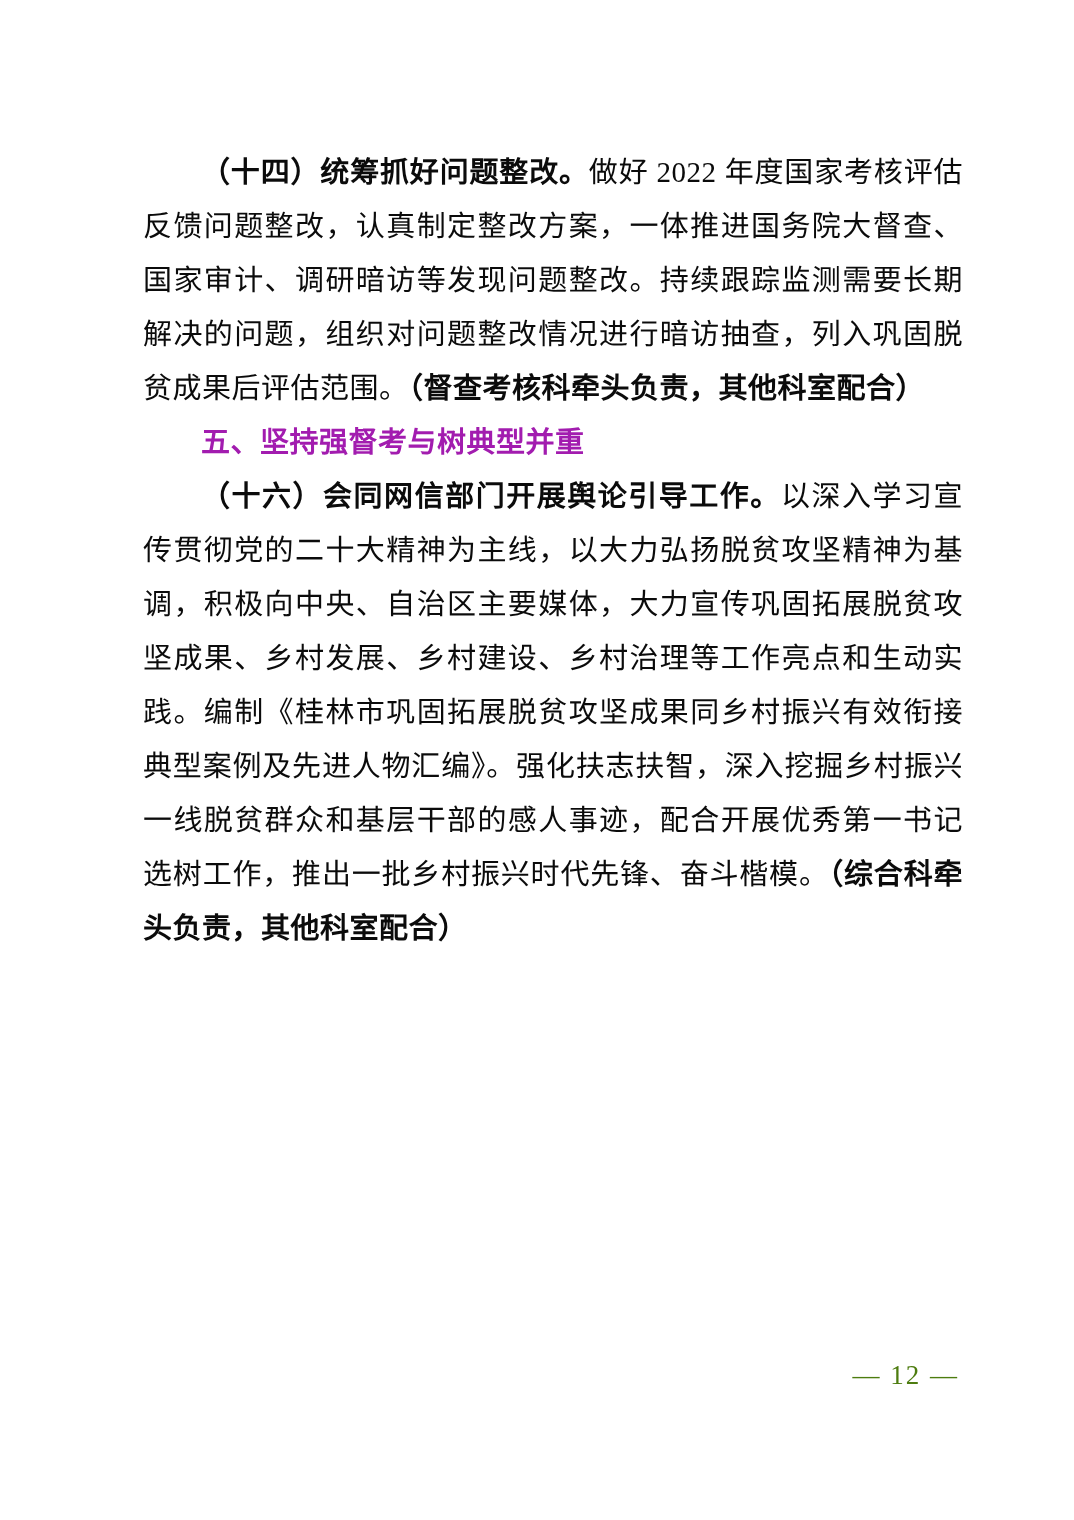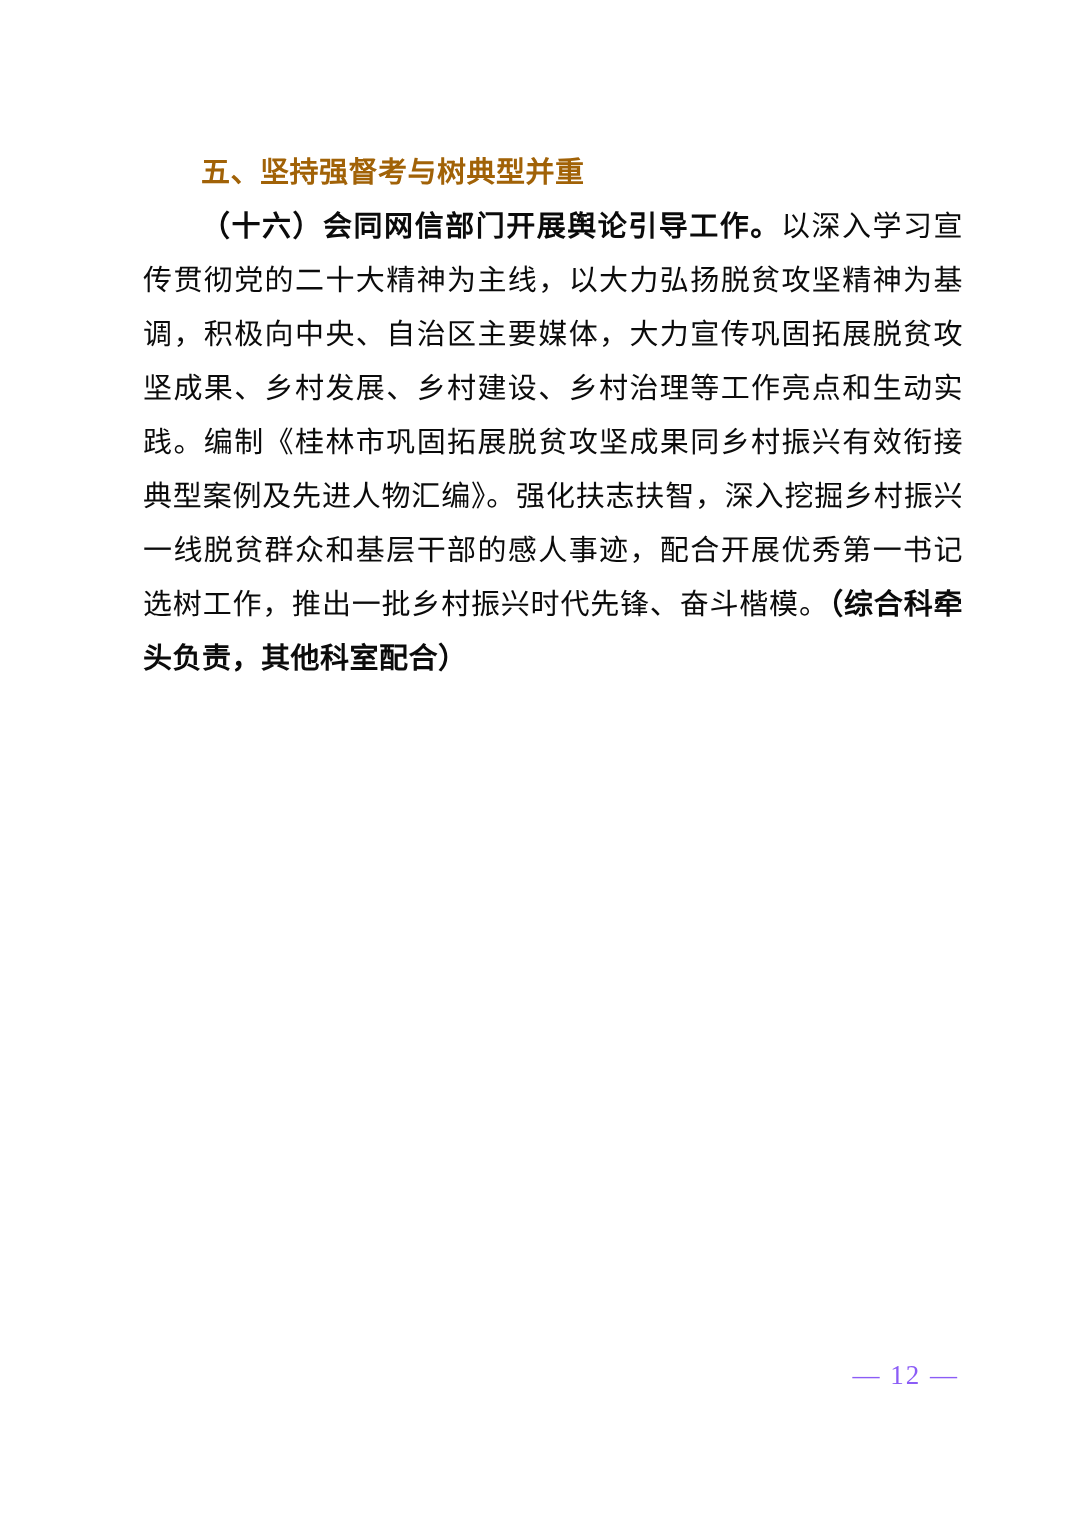--- a/index.html
+++ b/index.html
@@ -33,39 +33,40 @@
   }
   .para .run.bold {
     font-weight: 700;
   }
   .heading {
     margin: 0;
     font-family: "Liberation Sans", "DejaVu Sans", sans-serif;
     font-size: 29px;
     line-height: 54px;
     font-weight: 600;
-    color: #a16207;
+    color: #a21caf;
     text-indent: 2em;
     letter-spacing: 0.5px;
   }
   .page-number {
     position: absolute;
     top: 1358px;
     right: 115px;
     font-family: "Liberation Serif", "DejaVu Serif", serif;
     font-size: 27px;
     line-height: 34px;
-    color: #8b5cf6;
+    color: #4d7c0f;
     letter-spacing: 2px;
     white-space: nowrap;
   }
 </style>
 </head>
 <body>
 
 <div class="page">
   <div class="text-block">
+    <p class="para"><span class="run bold">（十四）统筹抓好问题整改。</span><span class="run">做好 2022 年度国家考核评估反馈问题整改，认真制定整改方案，一体推进国务院大督查、国家审计、调研暗访等发现问题整改。持续跟踪监测需要长期解决的问题，组织对问题整改情况进行暗访抽查，列入巩固脱贫成果后评估范围。</span><span class="run bold">（督查考核科牵头负责，其他科室配合）</span></p>
     <h2 class="heading"><span class="run">五、坚持强督考与树典型并重</span></h2>
     <p class="para"><span class="run bold">（十六）会同网信部门开展舆论引导工作。</span><span class="run">以深入学习宣传贯彻党的二十大精神为主线，以大力弘扬脱贫攻坚精神为基调，积极向中央、自治区主要媒体，大力宣传巩固拓展脱贫攻坚成果、乡村发展、乡村建设、乡村治理等工作亮点和生动实践。编制《桂林市巩固拓展脱贫攻坚成果同乡村振兴有效衔接典型案例及先进人物汇编》。强化扶志扶智，深入挖掘乡村振兴一线脱贫群众和基层干部的感人事迹，配合开展优秀第一书记选树工作，推出一批乡村振兴时代先锋、奋斗楷模。</span><span class="run bold">（综合科牵头负责，其他科室配合）</span></p>
   </div>
 
   <div class="page-number">— 12 —</div>
 </div>
 
 </body></html>

